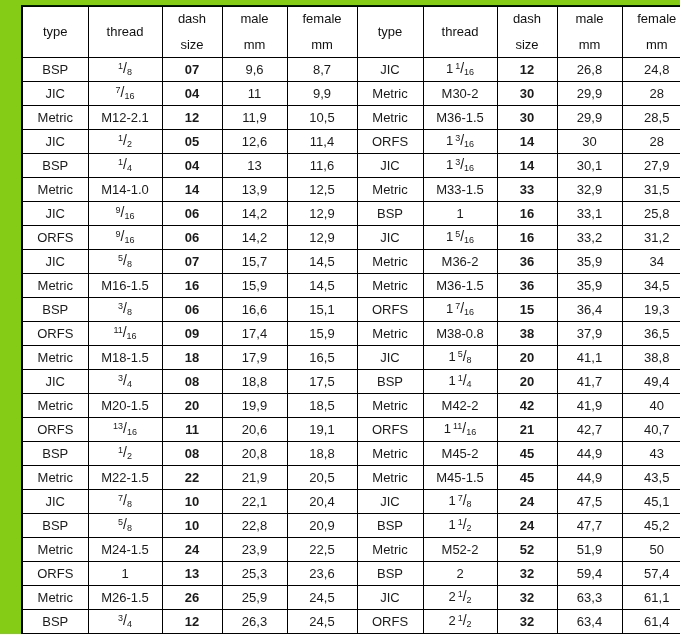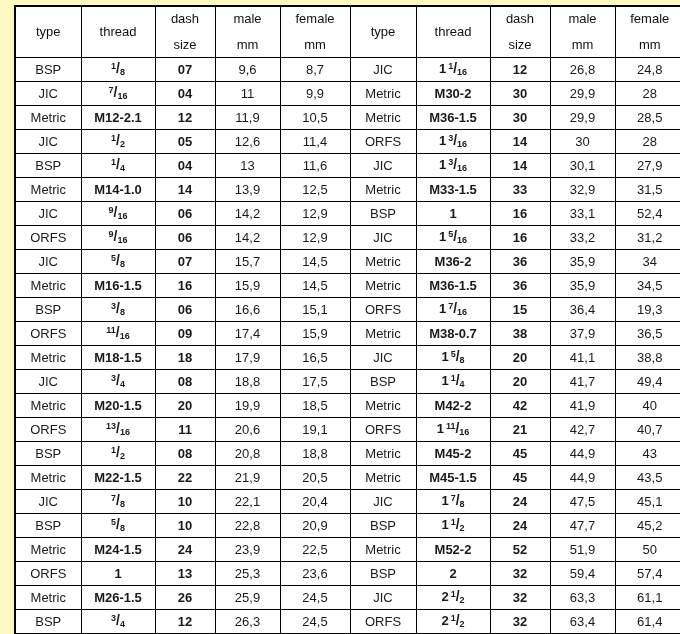--- a/index.html
+++ b/index.html
@@ -10,23 +10,23 @@
   body {
     width: 680px;
     height: 634px;
     font-family: "Liberation Sans", sans-serif;
     overflow: hidden;
   }
   #root {
     position: relative;
     width: 680px;
     height: 634px;
-    background: #fef9c3;
+    background: #84cc16;
     box-sizing: border-box;
-    padding: 5px 5px 6px 14px;
+    padding: 5px 5px 6px 21px;
   }
   table.fit-table {
     border-collapse: collapse;
     table-layout: fixed;
     width: 670px;
     border: 2px solid #000000;
   }
   table.fit-table td,
   table.fit-table th {
     border: 1px solid #000000;
@@ -82,21 +82,20 @@
   }
   td.cell-type {
     background: #c9c9c9;
     font-weight: normal;
     font-size: 13px;
     color: #000000;
   }
   td.cell-thread {
     background: #ffffff;
     font-size: 13px;
-    font-weight: bold;
   }
   td.cell-dash {
     background: #ffffff;
     font-weight: bold;
     font-size: 13px;
     color: #000000;
   }
   td.cell-num {
     background: #ffffff;
     font-size: 13px;
@@ -276,21 +275,21 @@
         <tr class="data-row">
           <td class="cell-type"><span>JIC</span></td>
           <td class="cell-thread"><span class="frac"><span class="num">9</span><span class="sl">/</span><span class="den">16</span></span></td>
           <td class="cell-dash"><span>06</span></td>
           <td class="cell-num"><span>14,2</span></td>
           <td class="cell-num"><span>12,9</span></td>
           <td class="cell-type"><span>BSP</span></td>
           <td class="cell-thread"><span class="frac">1</span></td>
           <td class="cell-dash"><span>16</span></td>
           <td class="cell-num"><span>33,1</span></td>
-          <td class="cell-num"><span>52,4</span></td>
+          <td class="cell-num"><span>25,8</span></td>
         </tr>
         <tr class="data-row">
           <td class="cell-type"><span>ORFS</span></td>
           <td class="cell-thread"><span class="frac"><span class="num">9</span><span class="sl">/</span><span class="den">16</span></span></td>
           <td class="cell-dash"><span>06</span></td>
           <td class="cell-num"><span>14,2</span></td>
           <td class="cell-num"><span>12,9</span></td>
           <td class="cell-type"><span>JIC</span></td>
           <td class="cell-thread"><span class="frac"><span class="whole">1</span><span class="num">5</span><span class="sl">/</span><span class="den">16</span></span></td>
           <td class="cell-dash"><span>16</span></td>
@@ -333,21 +332,21 @@
           <td class="cell-num"><span>36,4</span></td>
           <td class="cell-num"><span>19,3</span></td>
         </tr>
         <tr class="data-row">
           <td class="cell-type"><span>ORFS</span></td>
           <td class="cell-thread"><span class="frac"><span class="num">11</span><span class="sl">/</span><span class="den">16</span></span></td>
           <td class="cell-dash"><span>09</span></td>
           <td class="cell-num"><span>17,4</span></td>
           <td class="cell-num"><span>15,9</span></td>
           <td class="cell-type"><span>Metric</span></td>
-          <td class="cell-thread"><span class="frac">M38-0.7</span></td>
+          <td class="cell-thread"><span class="frac">M38-0.8</span></td>
           <td class="cell-dash"><span>38</span></td>
           <td class="cell-num"><span>37,9</span></td>
           <td class="cell-num"><span>36,5</span></td>
         </tr>
         <tr class="data-row">
           <td class="cell-type"><span>Metric</span></td>
           <td class="cell-thread"><span class="frac">M18-1.5</span></td>
           <td class="cell-dash"><span>18</span></td>
           <td class="cell-num"><span>17,9</span></td>
           <td class="cell-num"><span>16,5</span></td>

